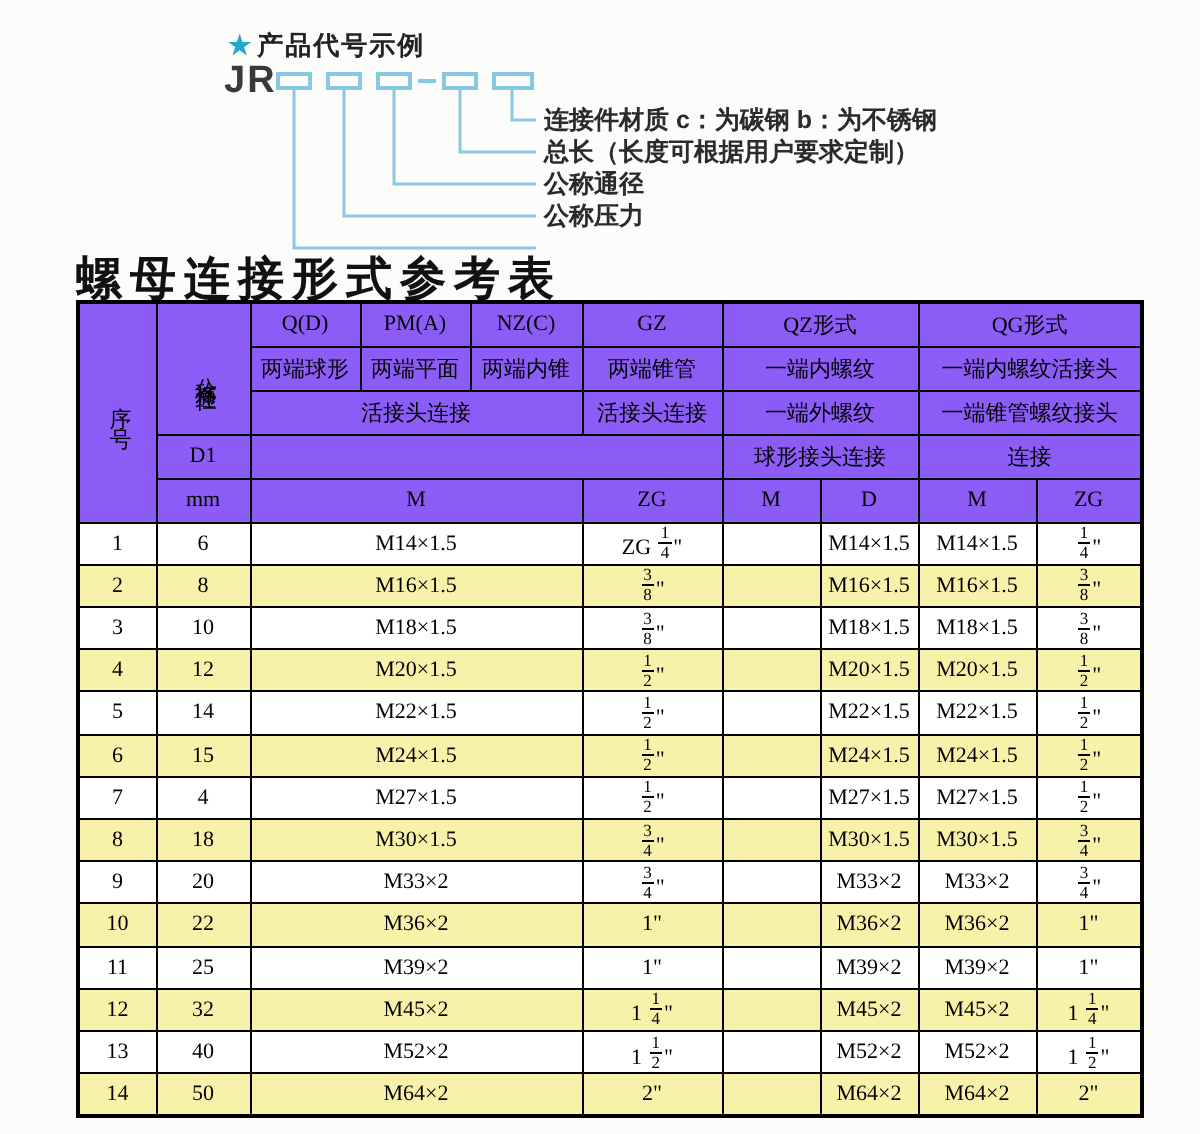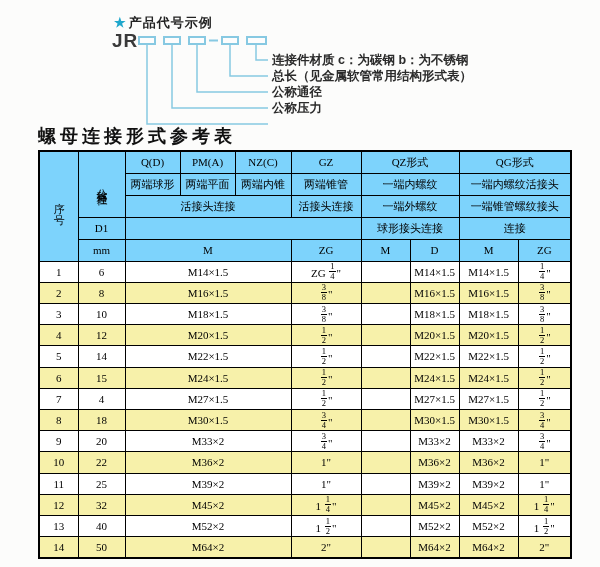--- a/index.html
+++ b/index.html
@@ -29,38 +29,38 @@
   }
   .diag-label {
     position:absolute; left:272px; height:16px; line-height:16px;
     font-size:12.5px; font-weight:bold; color:#2b2b2b; white-space:nowrap;text-align:center;
   }
 
   
   .table-title {
     position:absolute; left:38px; top:124px;
     font-family:"DejaVu Serif","Liberation Serif",serif;
-    font-size:18px; font-weight:bold; color:#111; letter-spacing:4px;
+    font-size:23px; font-weight:bold; color:#111; letter-spacing:4px;
   }
 
   
   #ref-table {
     position:absolute; left:38px; top:150px;
     width:534px; height:409px;
     border-collapse:collapse; table-layout:fixed;
     border:2px solid #000;
     font-family:"Liberation Serif", serif;
     font-size:11px; color:#000;
   }
   #ref-table th, #ref-table td {
     border:1px solid #000; text-align:center; vertical-align:middle;
     padding:0 1px; overflow:hidden;
   }
   #ref-table thead th {
-    background:#7dd3fc; font-weight:normal; font-size:11px;text-align:center;
+    background:#8b5cf6; font-weight:normal; font-size:11px;text-align:center;
   }
   #ref-table thead tr { height:22px; }
   #ref-table tbody tr { height:21px; background:#ffffff; }
   #ref-table tbody tr:nth-child(even) { background:#f7f1aa; }
   .v-text {
     writing-mode:vertical-lr; text-orientation:upright;
     margin:0 auto; letter-spacing:2px; font-size:11px;
   }
   .v-wide { letter-spacing:12px; }
   .latin { font-family:"Liberation Serif", serif; }
@@ -92,21 +92,21 @@
 
     <div class="code-prefix">JR</div>
 
     <div class="code-box" style="left:138px;"></div>
     <div class="code-box" style="left:163px;"></div>
     <div class="code-box" style="left:188px;"></div>
     <div class="code-box" style="left:221px;"></div>
     <div class="code-box" style="left:246px; width:21px;"></div>
 
     <div class="diag-label" style="top:52px;">连接件材质  c：为碳钢  b：为不锈钢</div>
-    <div class="diag-label" style="top:68px;">总长（见金属软管常用结构形式表）</div>
+    <div class="diag-label" style="top:68px;">总长（长度可根据用户要求定制）</div>
     <div class="diag-label" style="top:84px;">公称通径</div>
     <div class="diag-label" style="top:100px;">公称压力</div>
   </div>
 
   <div class="table-title">螺母连接形式参考表</div>
 
   <table id="ref-table">
     <colgroup>
       <col style="width:39px">
         <col style="width:47px">

